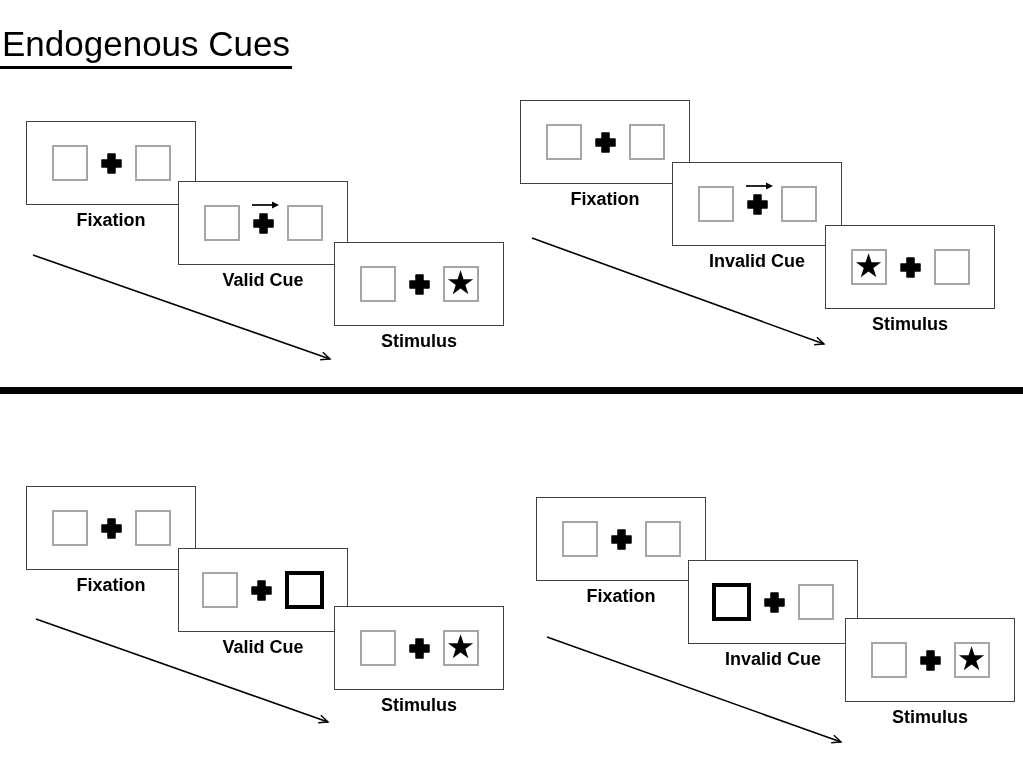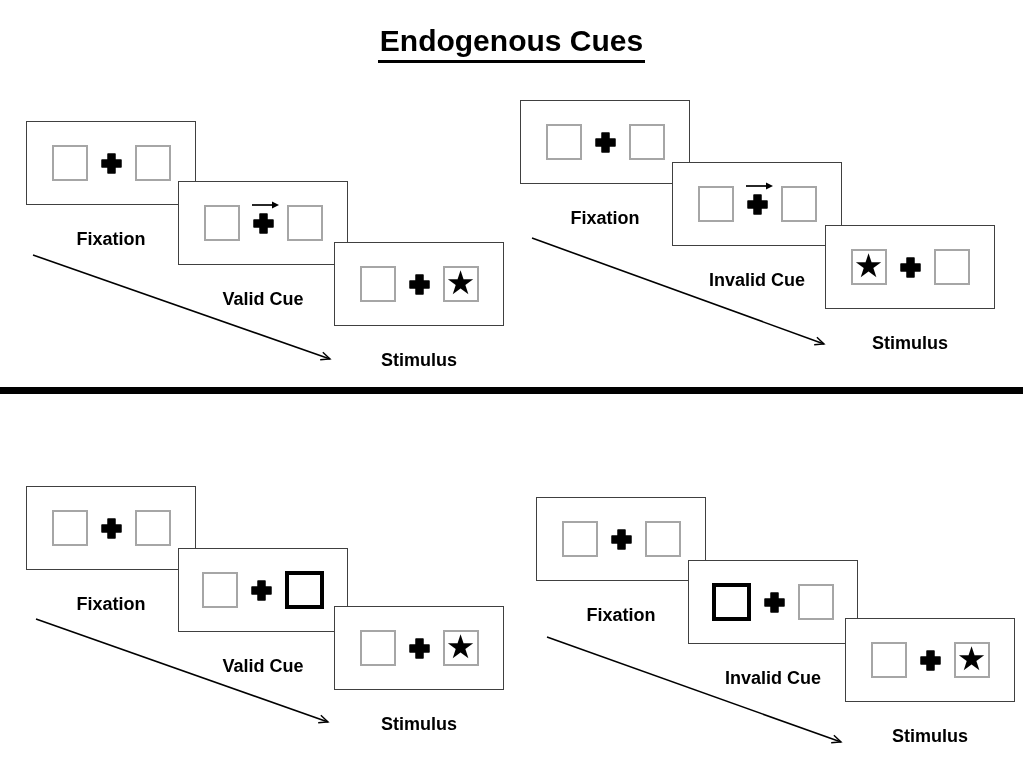--- a/index.html
+++ b/index.html
@@ -1,22 +1,22 @@
 <!DOCTYPE html>
 <html><head>
 <meta charset="utf-8">
 <style>
   html,body{margin:0;padding:0;background:#fff;}
   #canvas{
     position:relative;width:1023px;height:767px;background:#ffffff;
     font-family:"Liberation Sans",sans-serif;color:#000;overflow:hidden;
   }
   .section-title{
-    position:absolute;left:0;width:100%;text-align:center;
-    font-size:30px;font-weight:bold;letter-spacing:0px;
+    position:absolute;left:0;width:100%;
+    font-size:35px;font-weight:normal;letter-spacing:0px;
   }
   .section-title .u{
     display:inline-block;border-bottom:3px solid #000;padding:0 2px 2px 2px;
   }
   .divider{
     position:absolute;left:0;width:100%;height:7px;background:#000;
   }
   .panel{position:absolute;width:170px;}
   .screen{
     width:170px;height:84px;background:#fff;border:1px solid #404040;
@@ -37,21 +37,21 @@
   }
   .cue-arrow{
     position:absolute;left:-2px;top:-14px;
   }
   .star{
     font-family:"DejaVu Sans",sans-serif;font-size:33px;line-height:32px;
     color:#000;display:block;transform:translateY(-1px);
   }
   .panel-label{
     width:100%;text-align:center;font-size:18px;font-weight:bold;
-    margin-top:24px;white-space:nowrap;
+    margin-top:5px;white-space:nowrap;
   }
   #arrows{position:absolute;left:0;top:0;pointer-events:none;}
 </style>
 </head>
 <body>
 
 <div id="canvas">
 
   <svg id="arrows" width="1023" height="767" viewBox="0 0 1023 767">
     <defs>

